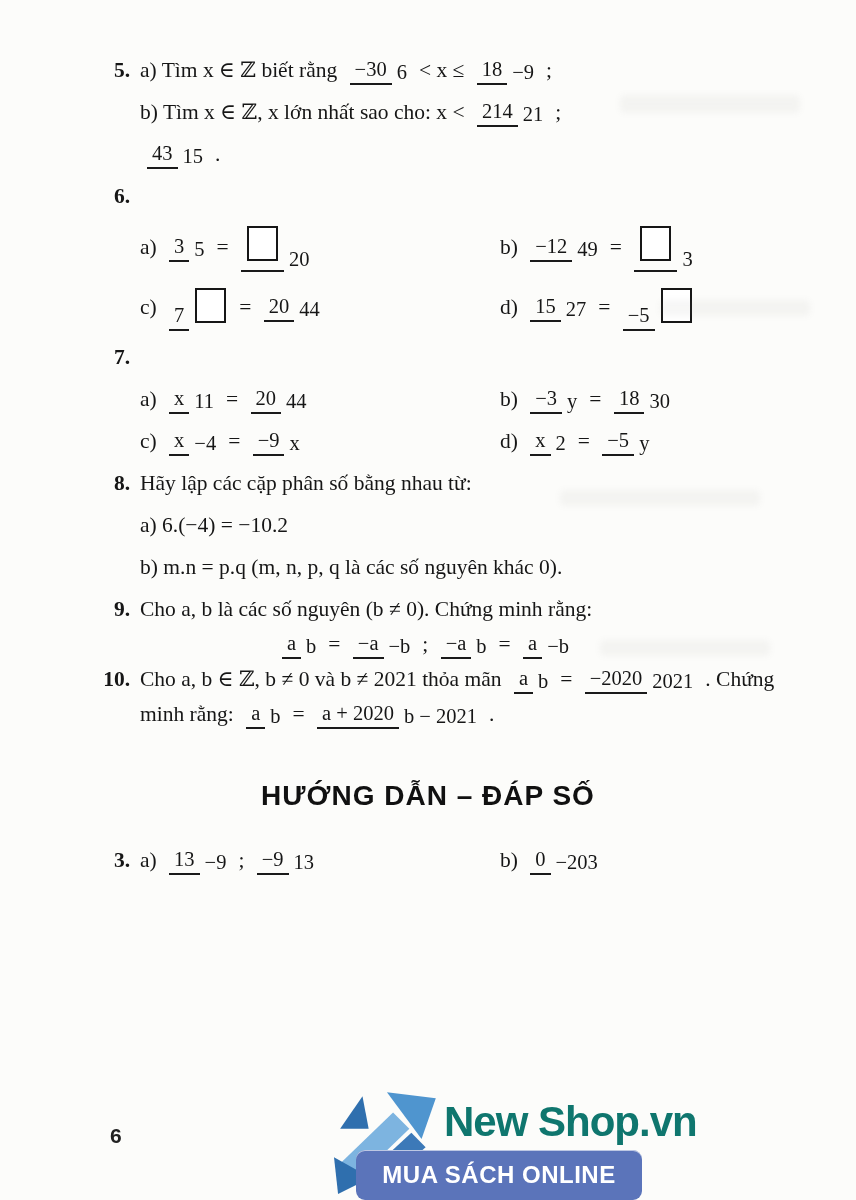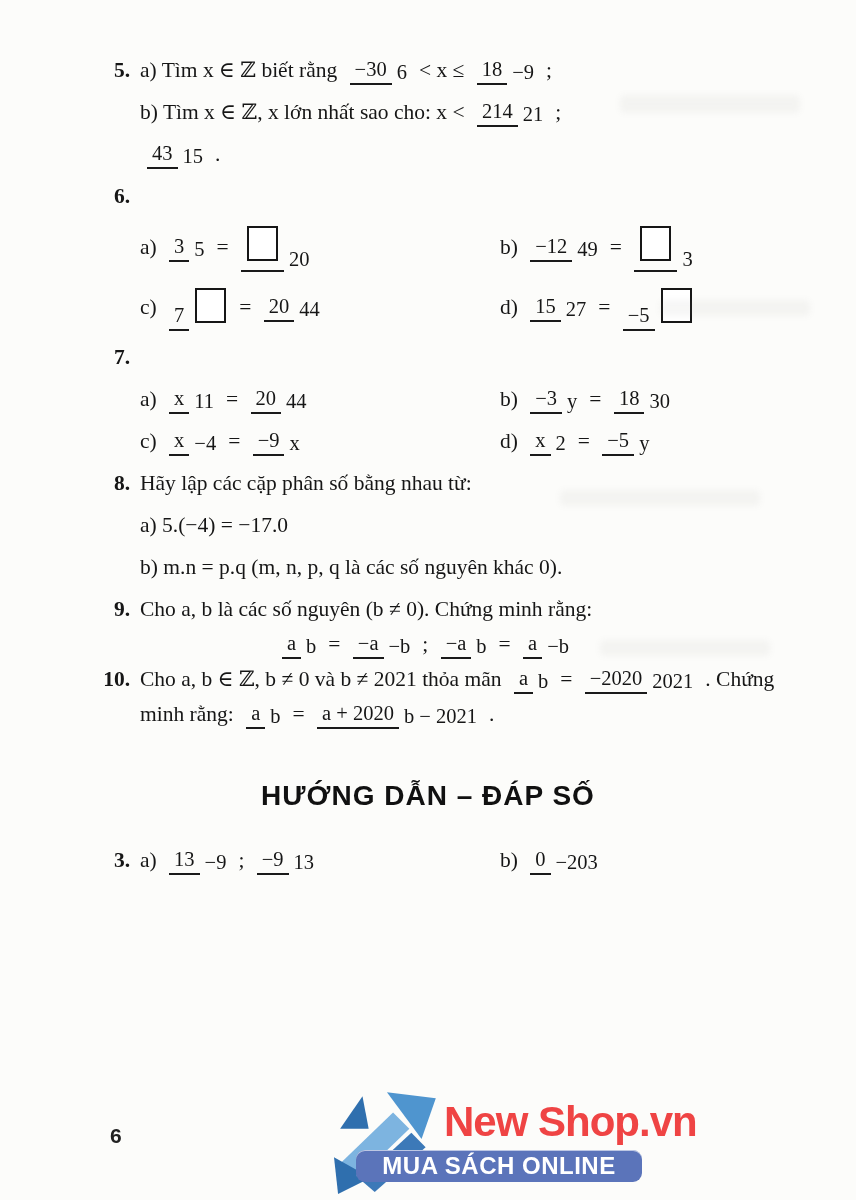--- a/index.html
+++ b/index.html
@@ -36,21 +36,21 @@
   .pageno{
     position:absolute;left:110px;top:1124px;font-family:"Liberation Sans","DejaVu Sans",sans-serif;
     font-weight:bold;font-size:21px;color:#222;
   }
   .logo-icon{position:absolute;left:334px;top:1084px;width:112px;height:112px;}
   .brand{
     position:absolute;left:444px;top:1098px;font-family:"Liberation Sans","DejaVu Sans",sans-serif;
     font-weight:bold;font-size:42px;letter-spacing:-1px;
   }
   .banner{
-    position:absolute;left:356px;top:1150px;width:286px;height:32px;border-radius:9px;
+    position:absolute;left:356px;top:1150px;width:286px;height:50px;border-radius:9px;
     display:flex;align-items:center;justify-content:center;
     font-family:"Liberation Sans","DejaVu Sans",sans-serif;font-weight:bold;
     color:#ffffff;font-size:24px;letter-spacing:.5px;box-shadow:0 1px 0 rgba(255,255,255,.6) inset;
   }
   
   .smudge{position:absolute;background:#8a8a84;opacity:.07;filter:blur(3px);border-radius:4px;}
 </style>
 </head>
 <body>
 
@@ -203,21 +203,21 @@
         </span>
       </div>
       <div class="line">
         <span class="pnum">8.</span>
         <span class="col col1">
           <span class="t">Hãy lập các cặp phân số bằng nhau từ:</span>
         </span>
       </div>
       <div class="line">
         <span class="col col1">
-          <span class="t">a) 5.(−4) = −17.0</span>
+          <span class="t">a) 6.(−4) = −10.2</span>
         </span>
       </div>
       <div class="line">
         <span class="col col1">
           <span class="t">b) m.n = p.q (m, n, p, q là các số nguyên khác 0).</span>
         </span>
       </div>
       <div class="line">
         <span class="pnum">9.</span>
         <span class="col col1">
@@ -315,17 +315,17 @@
   <div class="pageno">6</div>
 
   <svg class="logo-icon" viewBox="0 0 110 110" aria-hidden="true">
     <polygon points="6,44 28,12 34,44" fill="#2f6fae"></polygon>
     <polygon points="4,80 58,28 74,44 20,96" fill="#7db4e0"></polygon>
     <polygon points="52,8 100,14 86,54" fill="#4f95cf"></polygon>
     <polygon points="26,94 76,48 90,62 40,106" fill="#3c79b8"></polygon>
     <polygon points="4,108 0,72 36,92" fill="#2f6fae"></polygon>
   </svg>
 
-  <div class="brand" style="color: #ef4444;">New Shop.vn</div>
+  <div class="brand" style="color: #0f766e;">New Shop.vn</div>
 
   <div class="banner" style="background: rgb(91, 116, 186);">MUA SÁCH ONLINE</div>
 
 </div>
 
 </body></html>

